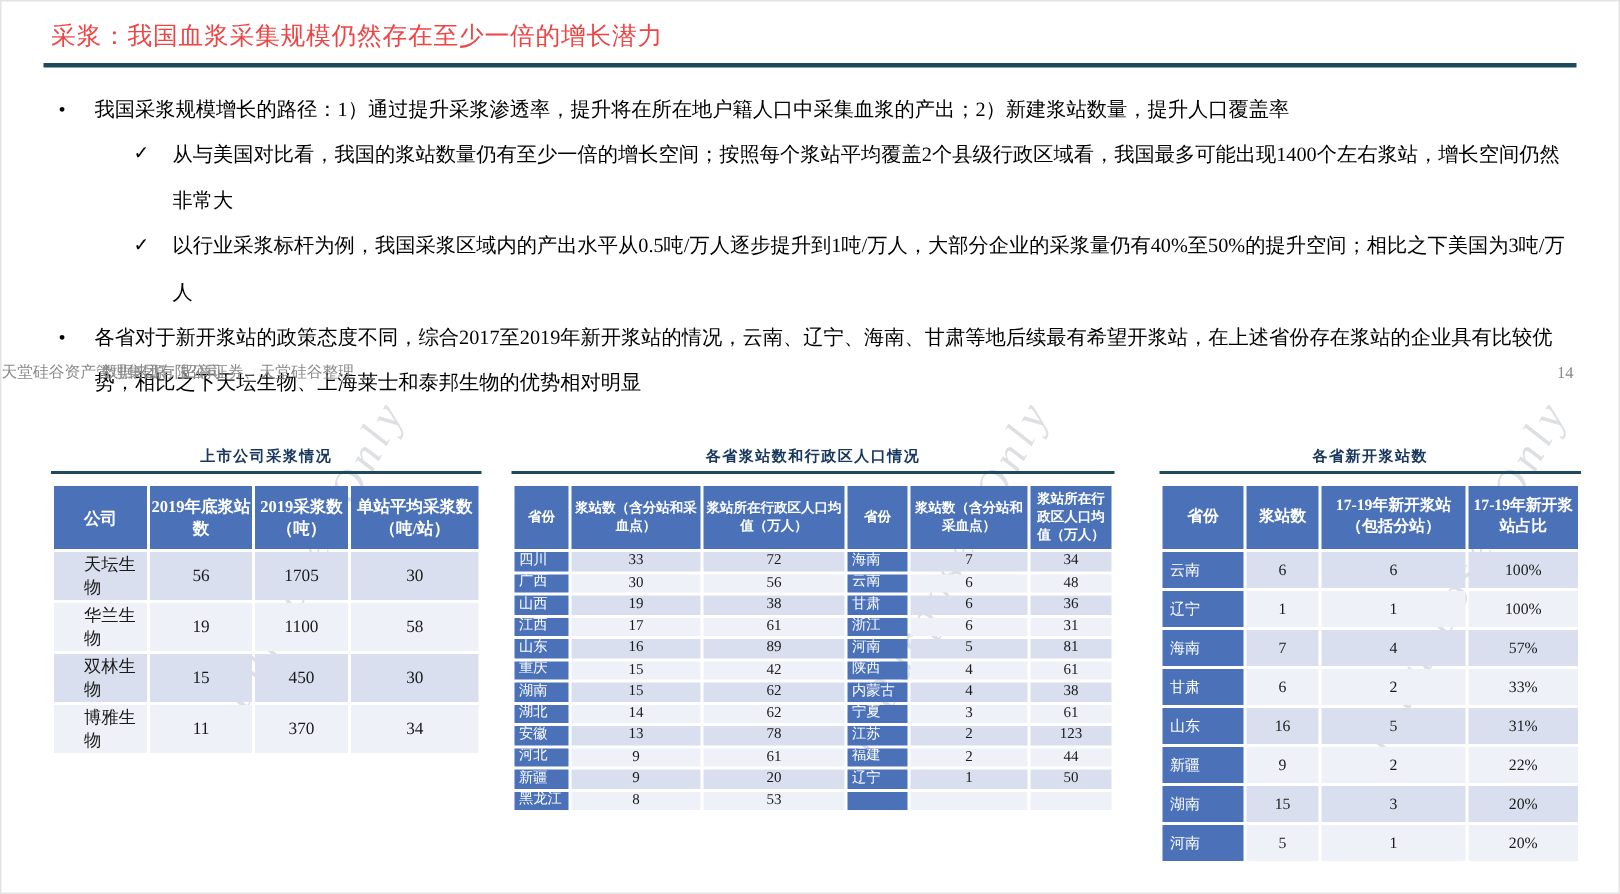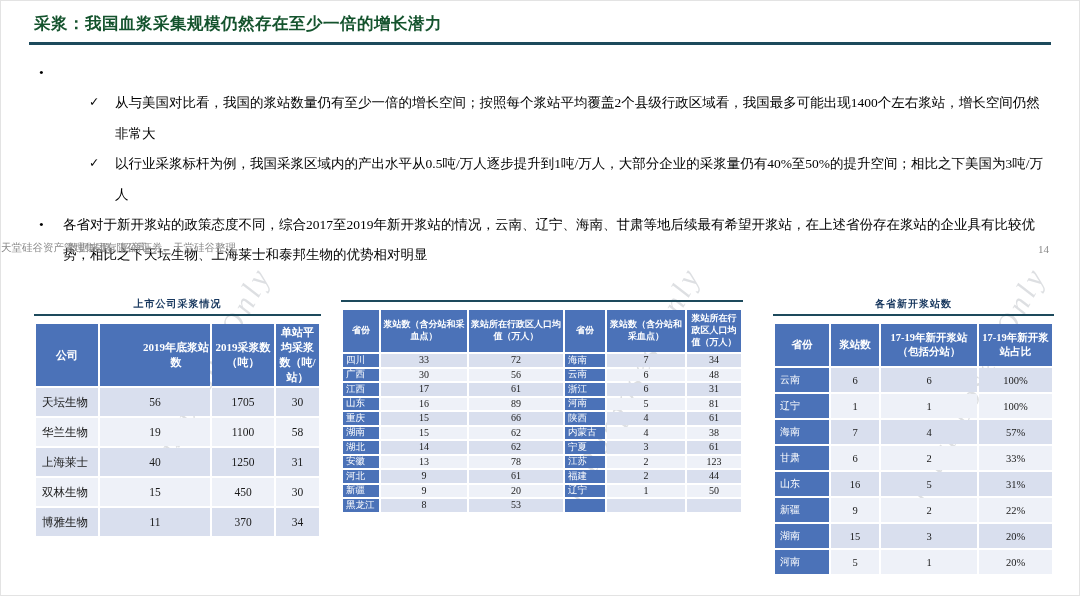--- a/index.html
+++ b/index.html
@@ -8,21 +8,21 @@
   
   .wm-layer{position:absolute;inset:0;z-index:0;pointer-events:none;}
   .wm{position:absolute;white-space:nowrap;font:italic 30px "Liberation Serif",serif;
       color:var(--watermark);letter-spacing:4px;opacity:.55;transform:rotate(-62deg);
       transform-origin:left center;}
   .wm1{left:140px;top:480px;}
   .wm2{left:570px;top:480px;}
   .wm3{left:915px;top:480px;}
   
   .content{position:relative;z-index:1;}
-  .slide-title{margin:12px 28px 0 33px;font-size:16.5px;font-weight:bold;color:#14532d;
+  .slide-title{margin:12px 28px 0 33px;font-size:16.5px;font-weight:normal;color:#ef4444;
                letter-spacing:.5px;}
   .title-rule{height:3px;background:var(--rule);margin:7px 28px 0 28px;}
   .bullets{margin:13px 30px 0 38px;font-size:13.5px;line-height:2.25;color:#000;}
   .bullet{display:flex;}
   .bullet .marker{flex:0 0 24px;}
   .lvl2{margin-left:50px;}
   .lvl2 .marker{flex:0 0 26px;font-size:12.5px;}
   
   .tpanel{position:absolute;top:284px;}
   .panel-left{left:33px;width:287px;}
@@ -34,23 +34,23 @@
   .tbl{border-collapse:separate;border-spacing:2px;table-layout:fixed;width:100%;}
   .tbl th{background:var(--accent);color:#fff;font-weight:bold;text-align:center;
           vertical-align:middle;padding:1px 1px;}
   .tbl td{text-align:center;color:#1a1a1a;vertical-align:middle;overflow:hidden;}
   .tbl tbody tr:nth-child(odd) td{background:var(--band-dark);}
   .tbl tbody tr:nth-child(even) td{background:var(--band-light);}
   
   .tbl-left th{height:40px;font-size:11px;}
   .tbl-left td{height:26px;font-size:11.5px;}
   .tbl-left th:nth-child(1){width:60px;}
-  .tbl-left th:nth-child(2){width:66px;padding-left:43px;}
+  .tbl-left th:nth-child(2){width:66px;}
   .tbl-left th:nth-child(3){width:60px;}
-  .tbl-left tbody tr td:nth-child(1){text-align:left;padding-left:6px;}
+  .tbl-left tbody tr td:nth-child(1){text-align:left;padding-left:20px;}
   
   .tbl-mid th{height:40px;font-size:9px;line-height:1.3;}
   .tbl-mid td{height:12.5px;font-size:10px;line-height:1;padding:0 2px;}
   .tbl-mid th:nth-child(1){width:34px;}
   .tbl-mid th:nth-child(2){width:84px;}
   .tbl-mid th:nth-child(3){width:92px;}
   .tbl-mid th:nth-child(4){width:38px;}
   .tbl-mid th:nth-child(5){width:76px;}
   .tbl-mid tbody tr td:nth-child(1),
   .tbl-mid tbody tr td:nth-child(4){background:var(--accent);color:#fff;text-align:left;
@@ -81,20 +81,21 @@
   </div>
 
   <div class="content">
 
     <h1 class="slide-title">采浆：我国血浆采集规模仍然存在至少一倍的增长潜力</h1>
     <div class="title-rule"></div>
 
     <div class="bullets">
       <div class="bullet lvl1">
         <span class="marker">•</span>
+        <span class="btext">我国采浆规模增长的路径：1）通过提升采浆渗透率，提升将在所在地户籍人口中采集血浆的产出；2）新建浆站数量，提升人口覆盖率</span>
       </div>
       <div class="bullet lvl2">
         <span class="marker">✓</span>
         <span class="btext">从与美国对比看，我国的浆站数量仍有至少一倍的增长空间；按照每个浆站平均覆盖2个县级行政区域看，我国最多可能出现1400个左右浆站，增长空间仍然非常大</span>
       </div>
       <div class="bullet lvl2">
         <span class="marker">✓</span>
         <span class="btext">以行业采浆标杆为例，我国采浆区域内的产出水平从0.5吨/万人逐步提升到1吨/万人，大部分企业的采浆量仍有40%至50%的提升空间；相比之下美国为3吨/万人</span>
       </div>
       <div class="bullet lvl1">
@@ -122,42 +123,37 @@
               <td>1705</td>
               <td>30</td>
             </tr>
             <tr>
               <td>华兰生物</td>
               <td>19</td>
               <td>1100</td>
               <td>58</td>
             </tr>
             <tr>
-              <td>上海莱士</td>
-              <td>40</td>
-              <td>1250</td>
-              <td>31</td>
-            </tr>
-            <tr>
               <td>双林生物</td>
               <td>15</td>
               <td>450</td>
               <td>30</td>
             </tr>
             <tr>
               <td>博雅生物</td>
               <td>11</td>
               <td>370</td>
               <td>34</td>
             </tr>
           </tbody>
       </table>
     </section>
 
     <section class="tpanel panel-mid">
+      <div class="ttitle">各省浆站数和行政区人口情况</div>
       <div class="trule"></div>
       <table class="tbl tbl-mid">
         <thead>
             <tr>
               <th>省份</th>
               <th>浆站数（含分站和采血点）</th>
               <th>浆站所在行政区人口均值（万人）</th>
               <th>省份</th>
               <th>浆站数（含分站和采血点）</th>
               <th>浆站所在行政区人口均值（万人）</th>
@@ -174,39 +170,47 @@
             </tr>
             <tr>
               <td>广西</td>
               <td>30</td>
               <td>56</td>
               <td>云南</td>
               <td>6</td>
               <td>48</td>
             </tr>
             <tr>
+              <td>山西</td>
+              <td>19</td>
+              <td>38</td>
+              <td>甘肃</td>
+              <td>6</td>
+              <td>36</td>
+            </tr>
+            <tr>
               <td>江西</td>
               <td>17</td>
               <td>61</td>
               <td>浙江</td>
               <td>6</td>
               <td>31</td>
             </tr>
             <tr>
               <td>山东</td>
               <td>16</td>
               <td>89</td>
               <td>河南</td>
               <td>5</td>
               <td>81</td>
             </tr>
             <tr>
               <td>重庆</td>
               <td>15</td>
-              <td>66</td>
+              <td>42</td>
               <td>陕西</td>
               <td>4</td>
               <td>61</td>
             </tr>
             <tr>
               <td>湖南</td>
               <td>15</td>
               <td>62</td>
               <td>内蒙古</td>
               <td>4</td>

